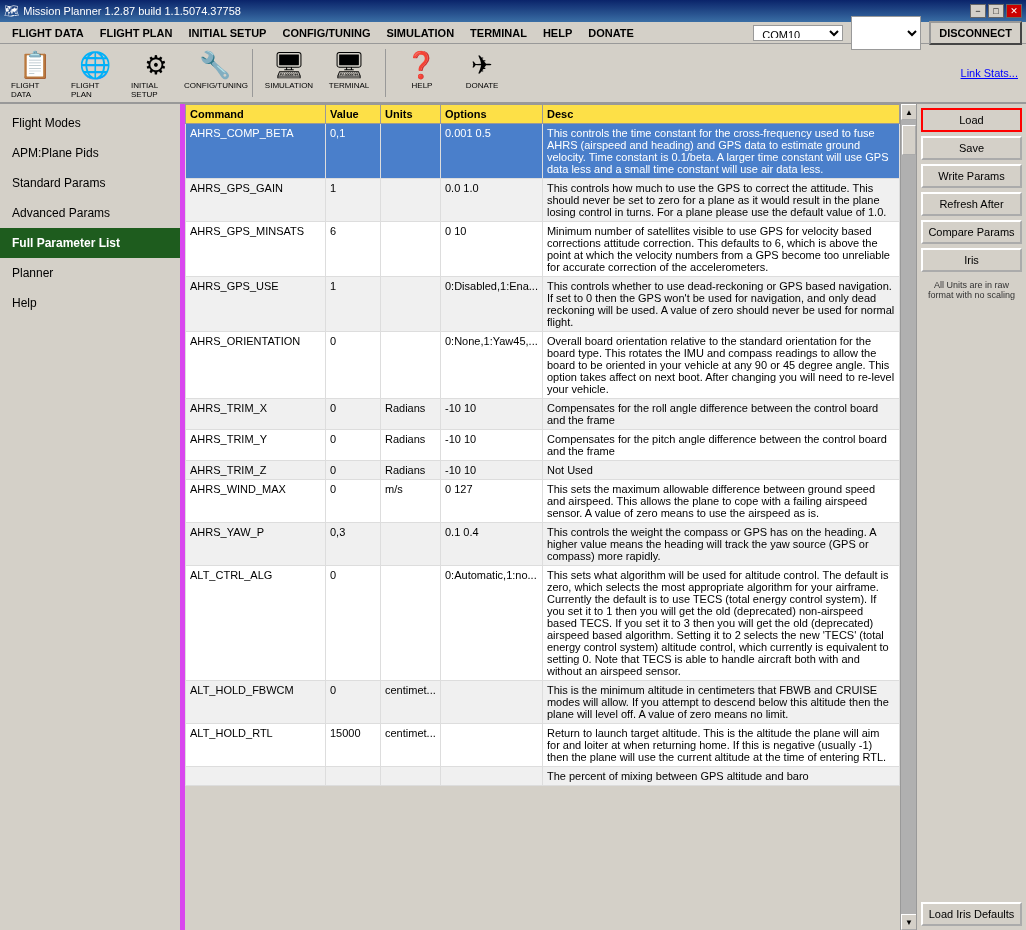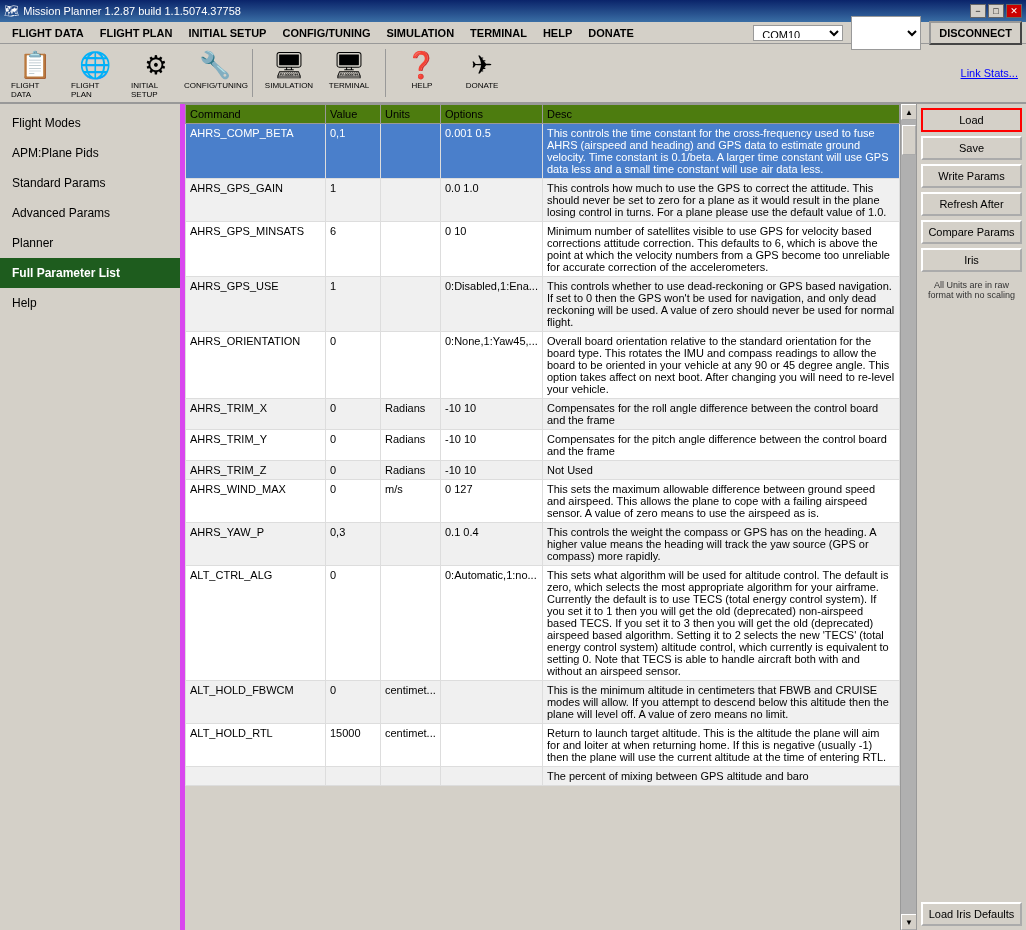--- a/index.html
+++ b/index.html
@@ -100,25 +100,25 @@
       flex: 1;
       overflow-y: auto;
       overflow-x: hidden;
     }
     table {
       width: 100%;
       border-collapse: collapse;
       font-size: 11px;
     }
     thead th {
-      background: #4d7c0f;
+      background: #fde047;
       border: 1px solid #999;
       padding: 3px 4px;
       text-align: left;
-      font-weight: normal;
+      font-weight: bold;
       position: sticky;
       top: 0;
       z-index: 10;
     }
     tbody tr:nth-child(even) { background: #f0f0f0; }
     tbody tr:nth-child(odd) { background: white; }
     tbody tr.selected { background: #4a7fcb; color: white; }
     tbody td {
       border: 1px solid #ddd;
       padding: 3px 4px;
@@ -276,22 +276,22 @@
   </div>
 </div>
 
 <div class="main-layout">
 
   <div class="sidebar">
     <div class="sidebar-item">Flight Modes</div>
     <div class="sidebar-item">APM:Plane Pids</div>
     <div class="sidebar-item">Standard Params</div>
     <div class="sidebar-item">Advanced Params</div>
+    <div class="sidebar-item active">Full Parameter List</div>
     <div class="sidebar-item">Planner</div>
-    <div class="sidebar-item active">Full Parameter List</div>
     <div class="sidebar-item">Help</div>
   </div>
 
   <div style="flex:1; display:flex; flex-direction:column; overflow:hidden;">
     <div style="display:flex; flex:1; overflow:hidden;">
       <div class="param-table-scroll">
         <table>
           <thead>
             <tr>
               <th class="col-command">Command</th>

